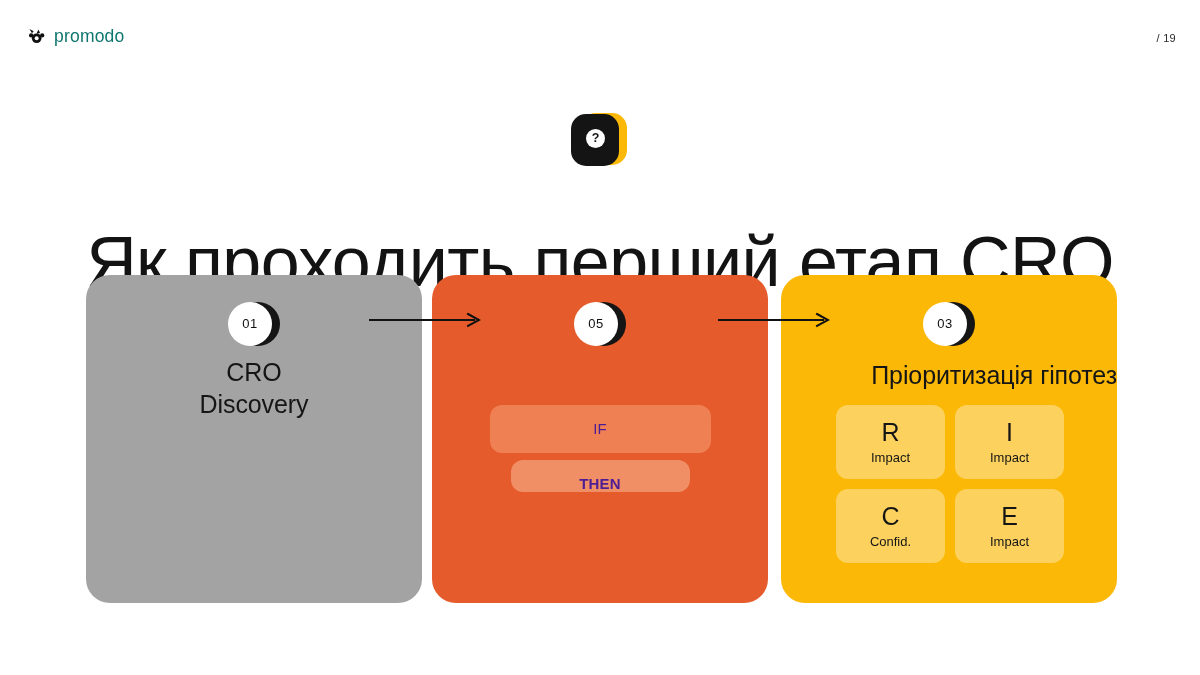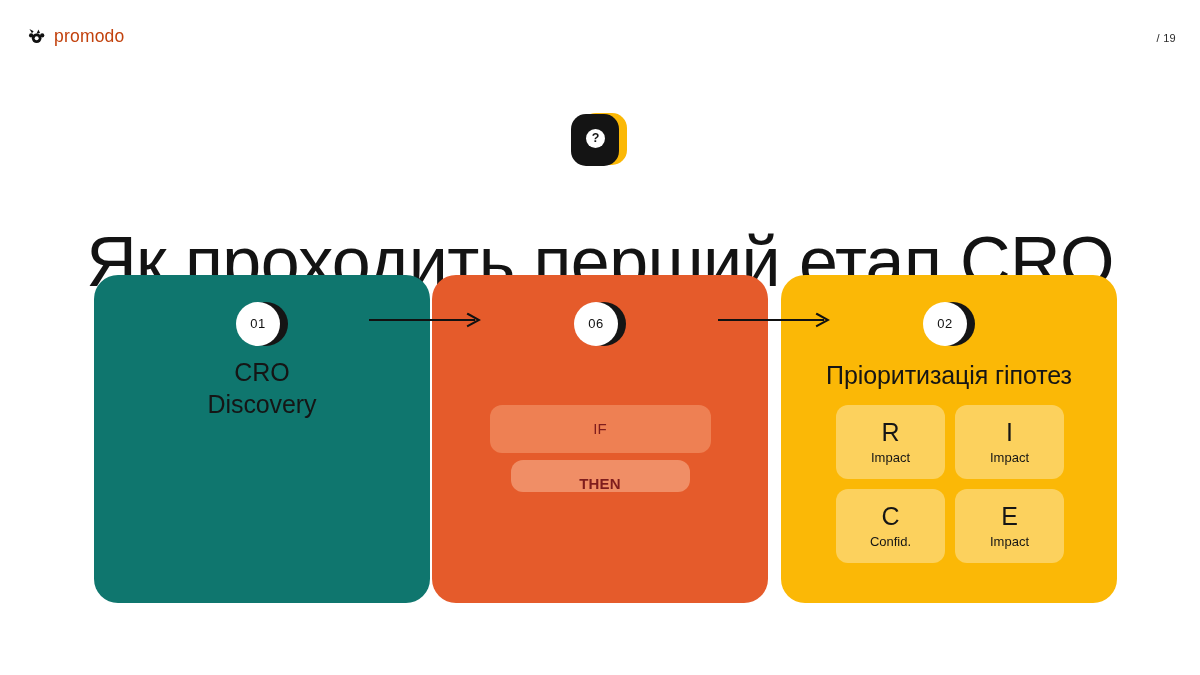--- a/index.html
+++ b/index.html
@@ -33,21 +33,21 @@
     gap: 8px;
   }
   .brand-mark {
     width: 19px;
     height: 19px;
     display: block;
   }
   .brand-name {
     font-size: 17.5px;
     letter-spacing: 0.2px;
-    color: #c2410c;
+    color: #0f766e;
     line-height: 1;
     font-weight: 400;
   }
   .page-num {
     position: absolute;
     right: 24px;
     top: 32px;
     font-size: 11px;
     color: #2a2a2a;
     letter-spacing: 0.3px;
@@ -118,21 +118,21 @@
     height: 328px;
   }
   .card {
     position: absolute;
     top: 0;
     width: 336px;
     height: 328px;
     border-radius: 24px;
     box-sizing: border-box;
   }
-  .card.c1 { left: 12px;   background: #0f766e; }
+  .card.c1 { left: 4px;   background: #a3a3a3; }
   .card.c2 { left: 350px; background: #E55B2B; }
   .card.c3 { left: 699px; background: #FBB806; }
 
   .badge {
     position: absolute;
     top: 27px;
     left: 50%;
     transform: translateX(-50%);
     width: 52px;
     height: 44px;
@@ -167,33 +167,33 @@
     left: 0;
     width: 100%;
     text-align: center;
     font-size: 25px;
     font-weight: 400;
     line-height: 1.28;
     letter-spacing: -0.1px;
   }
   .card.c1 .card-title { color: #151515; top: 81px; }
   .card.c2 .card-title { color: #ffffff; }
-  .card.c3 .card-title { color: #151515; }
+  .card.c3 .card-title { color: #151515; text-align: right; }
 
   
   .pills {
     position: absolute;
     left: 0;
     top: 130px;
     width: 100%;
   }
   .pill {
     margin: 0 auto 7px auto;
     border-radius: 12px;
-    color: #7f1d1d;
+    color: #4c1d95;
     font-size: 15px;
     letter-spacing: 0.2px;
     text-align: center;
     box-sizing: border-box;
   }
   .pill.p1 { width: 221px; height: 48px; line-height: 48px; background: #EE8053; }
   .pill.p2 { width: 179px; height: 32px; line-height: 48px; background: #F08E66; font-weight: bold; }
   .pill.p3 { width: 123px; height: 48px; line-height: 48px; background: #F3A181; }
 
   
@@ -277,32 +277,32 @@
     </div>
     <div class="card-title">
       <div>CRO</div>
       <div>Discovery</div>
     </div>
   </div>
 
   <div class="card c2">
     <div class="badge">
       <div class="crescent"></div>
-      <div class="disc">06</div>
+      <div class="disc">05</div>
     </div>
     <div class="pills">
       <div class="pill p1">IF</div>
       <div class="pill p2">THEN</div>
     </div>
   </div>
 
   <div class="card c3">
     <div class="badge">
       <div class="crescent"></div>
-      <div class="disc">02</div>
+      <div class="disc">03</div>
     </div>
     <div class="card-title">Пріоритизація гіпотез</div>
     <div class="grid">
       <div class="tile">
         <span class="tile-letter">R</span>
         <span class="tile-word">Impact</span>
       </div>
       <div class="tile">
         <span class="tile-letter">I</span>
         <span class="tile-word">Impact</span>

